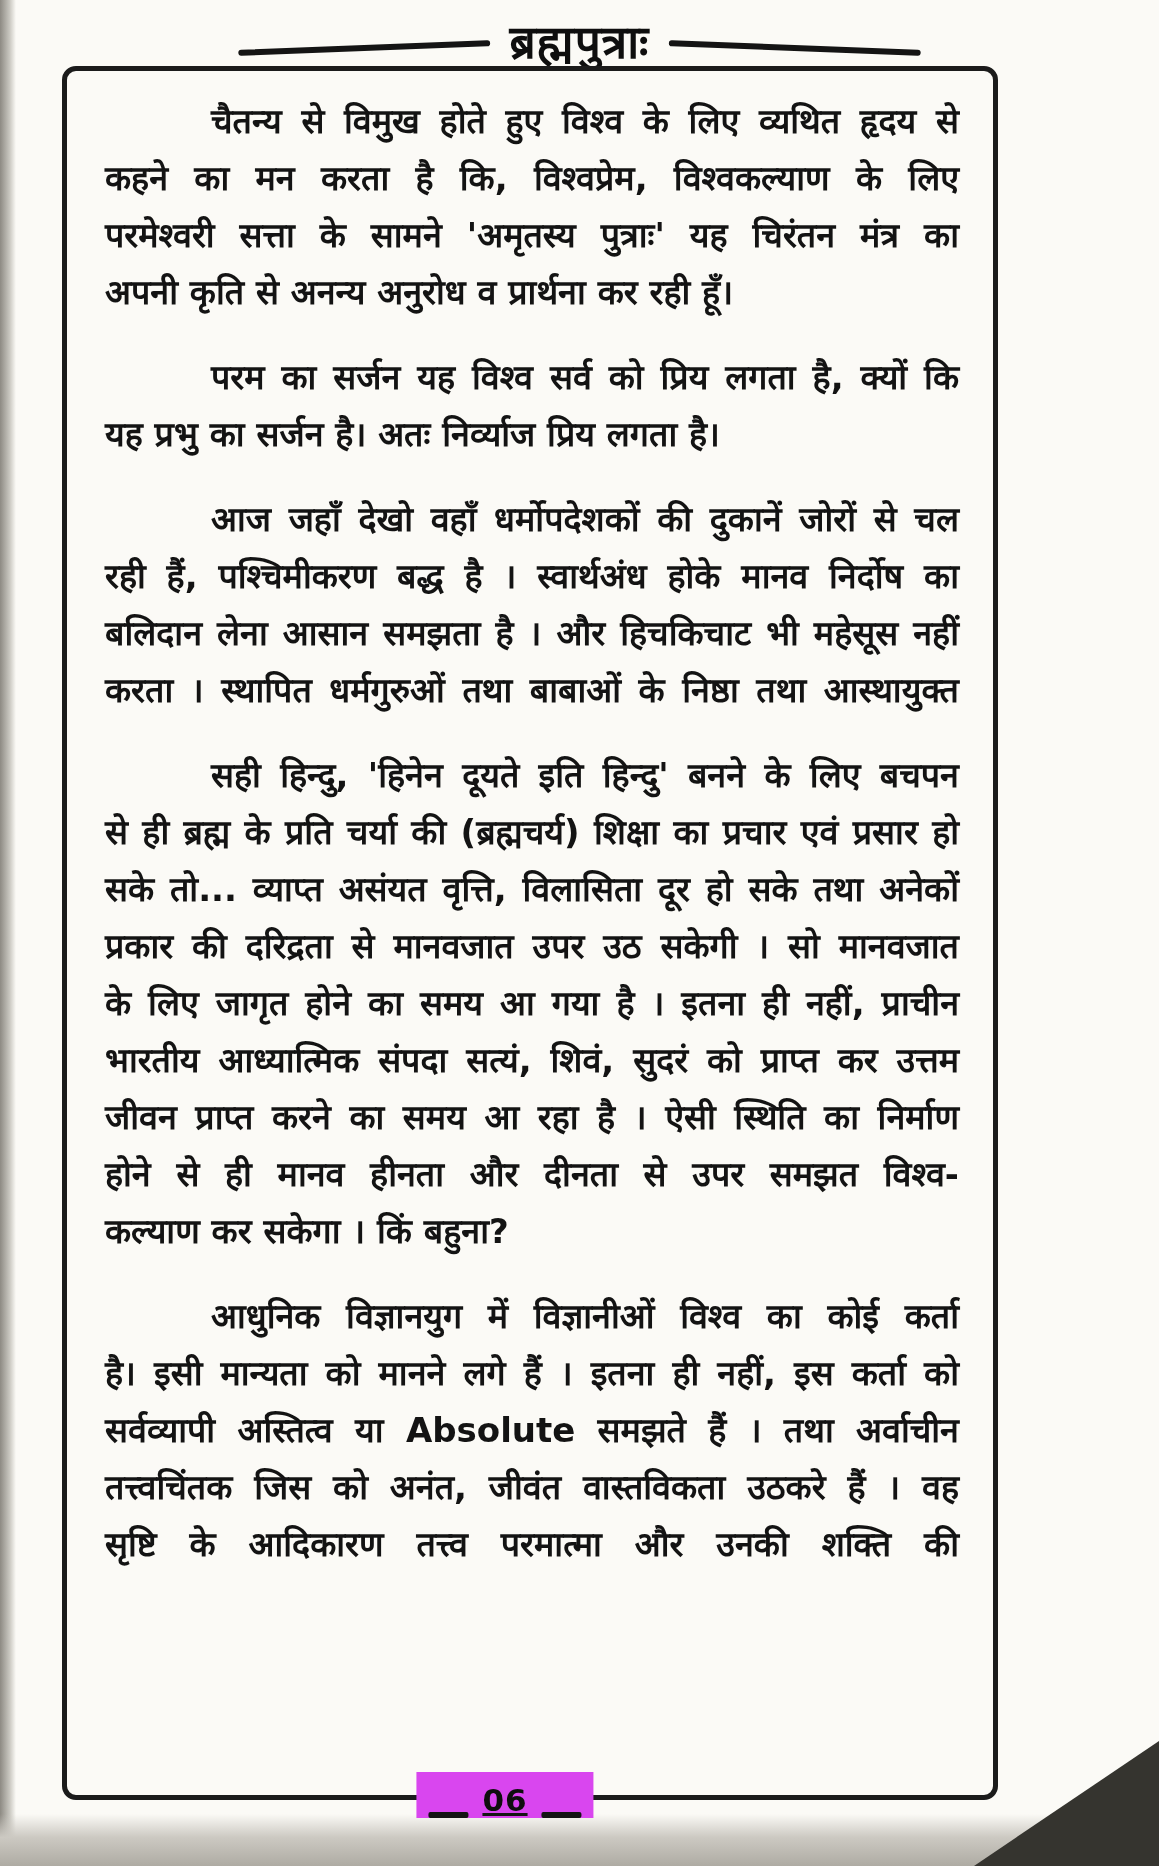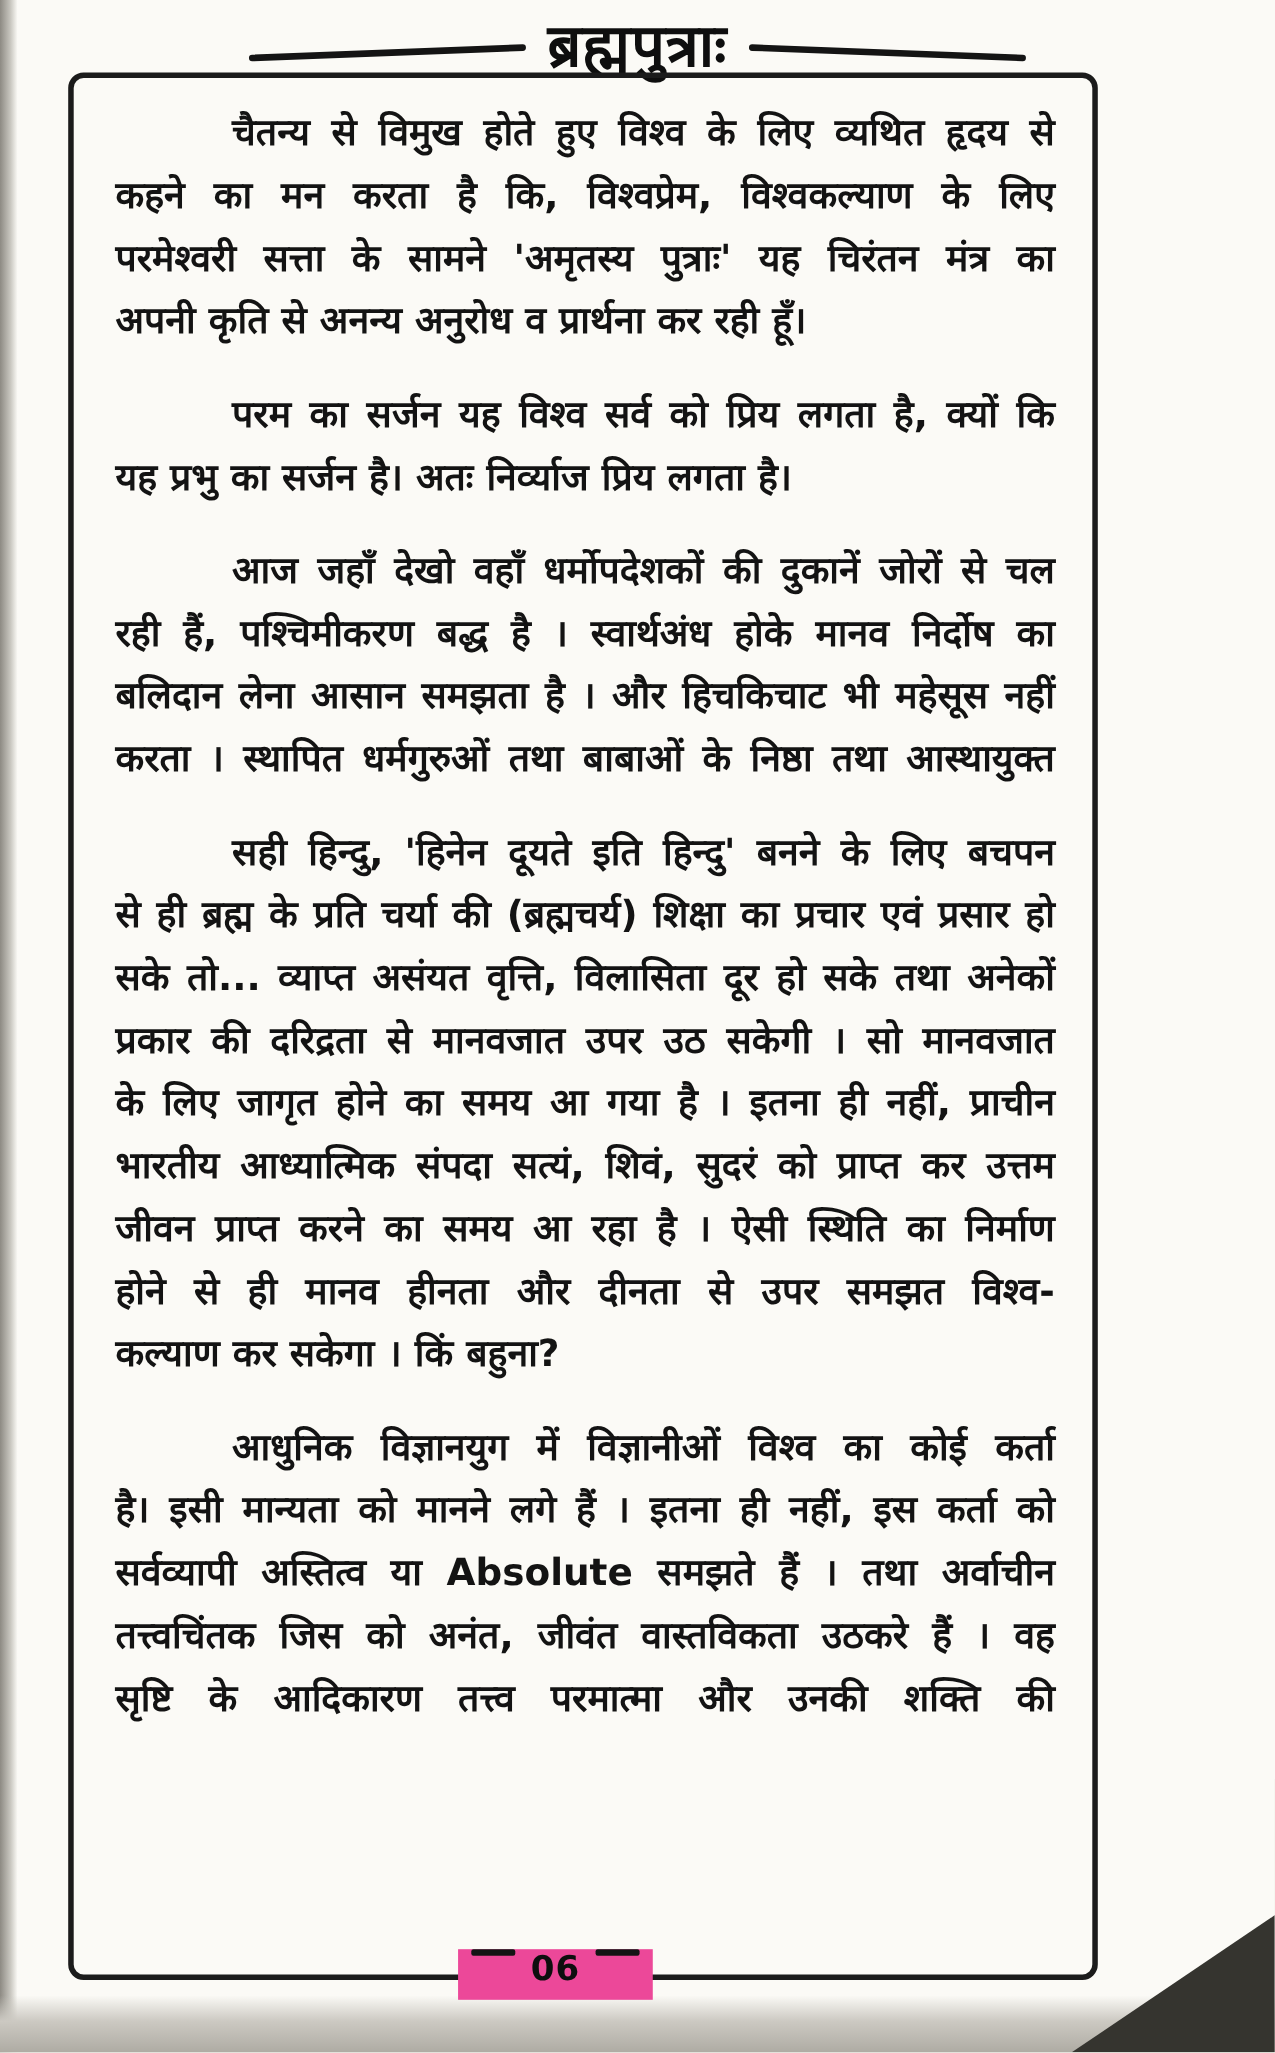--- a/index.html
+++ b/index.html
@@ -35,21 +35,21 @@
     position: absolute; top: 12px; left: 0; width: 100%;
     display: flex; align-items: center; justify-content: center; gap: 20px;
     height: 60px;
   }
   .rule {
     width: 252px; height: 6px; background: #141414; border-radius: 3px;
   }
   .rule.left  { transform: rotate(-2.2deg) translateY(6px); }
   .rule.right { transform: rotate(2.2deg) translateY(6px); }
   .page-title {
-    font-size: 54px; font-weight: bold; letter-spacing: 1px; color: #0e0e0e;
+    font-size: 46px; font-weight: bold; letter-spacing: 1px; color: #0e0e0e;
     line-height: 60px;
   }
 
   
   .text-frame {
     position: absolute; left: 62px; top: 66px;
     width: 936px; height: 1734px;
     border: 5px solid #1b1b1b;
     border-radius: 14px;
     padding: 22px 34px 0 38px;
@@ -65,25 +65,26 @@
     text-align: justify;
     text-align-last: justify;
   }
   .line.first { text-indent: 106px; }
   .line.last  { text-align-last: left; }
 
   
   .footer {
     position: absolute; top: 1772px; left: 505px;
     transform: translateX(-50%);
-    display: flex; align-items: flex-start; gap: 14px;
-    background: #ec4899;
+    display: flex; align-items: flex-end; gap: 14px;
+    background: #d946ef;
     padding: 0 12px;
     height: 46px;
     z-index: 3;
+    text-decoration: underline;
   }
   .dash { width: 40px; height: 6px; background: #141414; border-radius: 2px; }
   .page-number {
     font-size: 31px; font-weight: bold; color: #0e0e0e; letter-spacing: 1px;
   }
 </style>
 </head>
 <body>
 
 <div class="photo">

